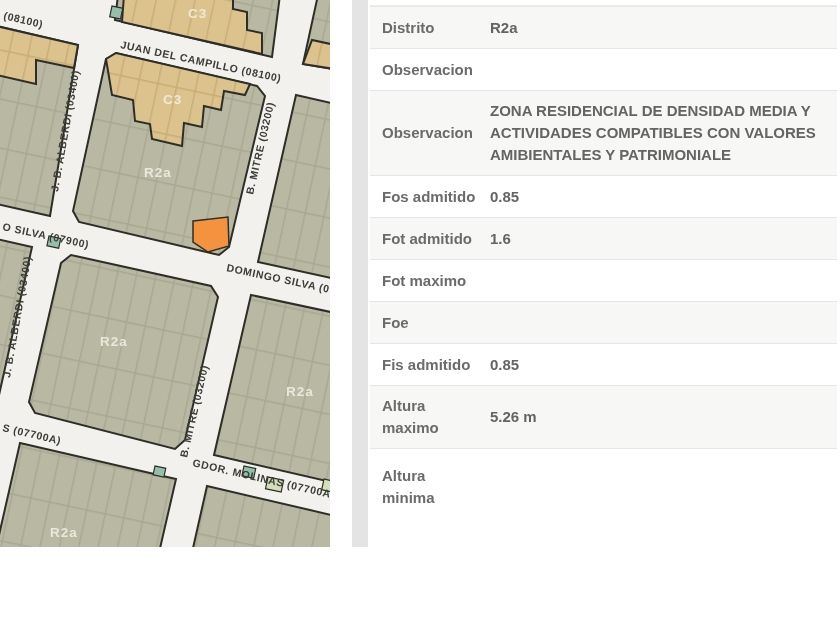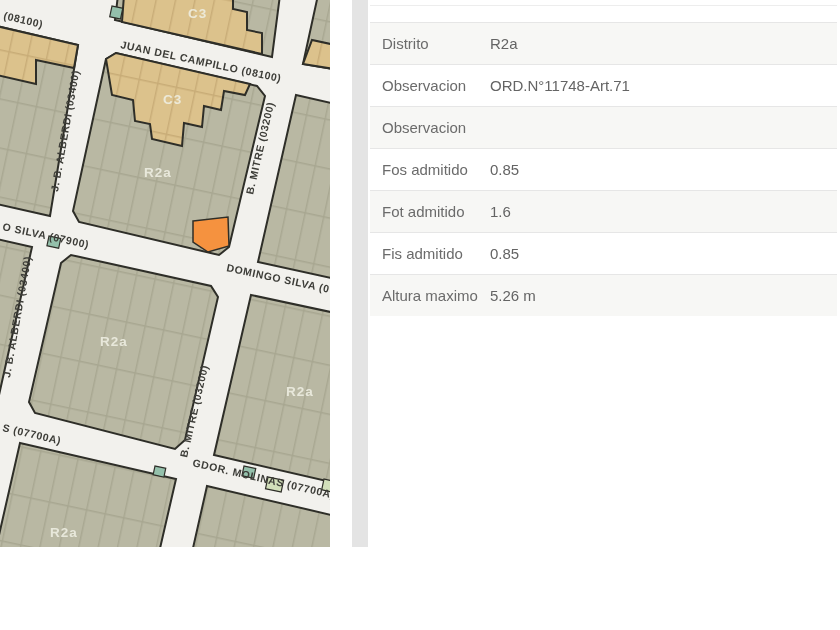--- a/index.html
+++ b/index.html
@@ -2,21 +2,21 @@
 <html><head>
 <meta charset="utf-8">
 <style>
   html,body{margin:0;padding:0;background:#fff;}
   .stage{position:relative;width:840px;height:630px;background:#fff;overflow:hidden;
          font-family:"Liberation Sans",sans-serif;}
   .map{position:absolute;left:0;top:0;}
   .divider{position:absolute;left:352px;top:0;width:16px;height:547px;background:#e4e4e4;}
   .panel{position:absolute;left:370px;top:0;right:3px;color:#6b6b6b;font-size:15px;line-height:22px;}
   .pre-border{height:5px;border-bottom:1px solid #ededed;}
-  .table{margin-top:16px;}
+  .table{margin-top:0;font-weight:bold;}
   .row{display:flex;align-items:center;border-top:1px solid #e6e6e6;
        padding:9px 0 9px 12px;min-height:42px;box-sizing:border-box;}
   .row.alt{background:#f7f7f5;}
   .row .lbl{flex:0 0 96px;color:#6b6b6b;}
   .row .val{flex:1;max-width:332px;padding-left:12px;color:#646464;}
   svg text{font-family:"Liberation Sans",sans-serif;}
   .street-txt{fill:#3d3d38;font-weight:bold;font-size:10.5px;letter-spacing:.6px;}
   .zone-txt{fill:#efefe3;opacity:.88;font-weight:bold;font-size:13.5px;letter-spacing:1px;}
 </style>
 </head>
@@ -98,37 +98,49 @@
   <div class="panel">
     <div class="pre-border"></div>
     <div class="table">
 
       <div class="row alt">
         <div class="lbl">Distrito</div>
         <div class="val">R2a</div>
       </div>
       <div class="row">
         <div class="lbl">Observacion</div>
-        <div class="val">ORD.N°11748-Art.71</div>
       </div>
       <div class="row alt">
         <div class="lbl">Observacion</div>
+        <div class="val">ZONA RESIDENCIAL DE DENSIDAD MEDIA Y ACTIVIDADES COMPATIBLES CON VALORES AMIBIENTALES Y PATRIMONIALE</div>
       </div>
       <div class="row">
         <div class="lbl">Fos admitido</div>
         <div class="val">0.85</div>
       </div>
       <div class="row alt">
         <div class="lbl">Fot admitido</div>
         <div class="val">1.6</div>
       </div>
       <div class="row">
+        <div class="lbl">Fot maximo</div>
+        <div class="val"></div>
+      </div>
+      <div class="row alt">
+        <div class="lbl">Foe</div>
+        <div class="val"></div>
+      </div>
+      <div class="row">
         <div class="lbl">Fis admitido</div>
         <div class="val">0.85</div>
       </div>
       <div class="row alt">
         <div class="lbl">Altura maximo</div>
         <div class="val">5.26 m</div>
       </div>
+      <div class="row" style="min-height:76px">
+        <div class="lbl">Altura minima</div>
+        <div class="val"></div>
+      </div>
 
     </div>
   </div>
 </div>
 
 </body></html>

